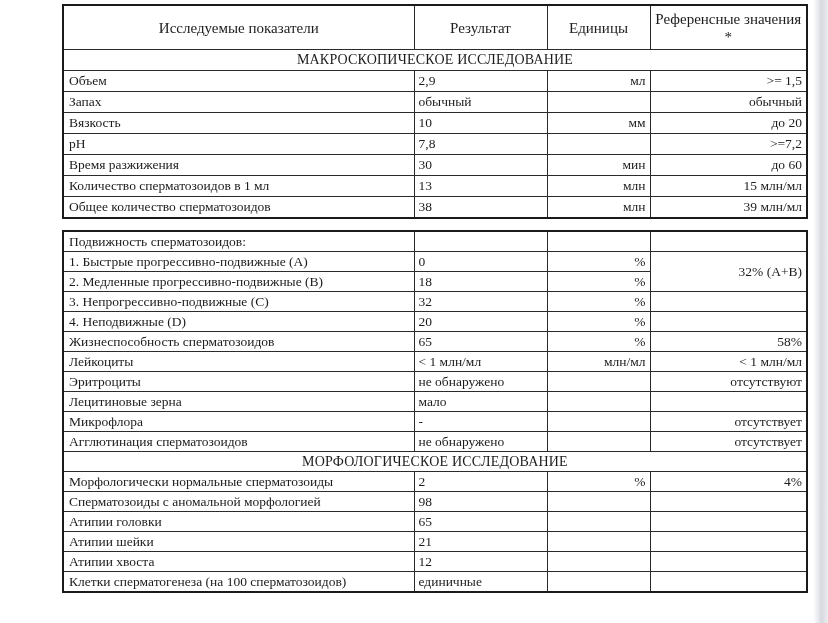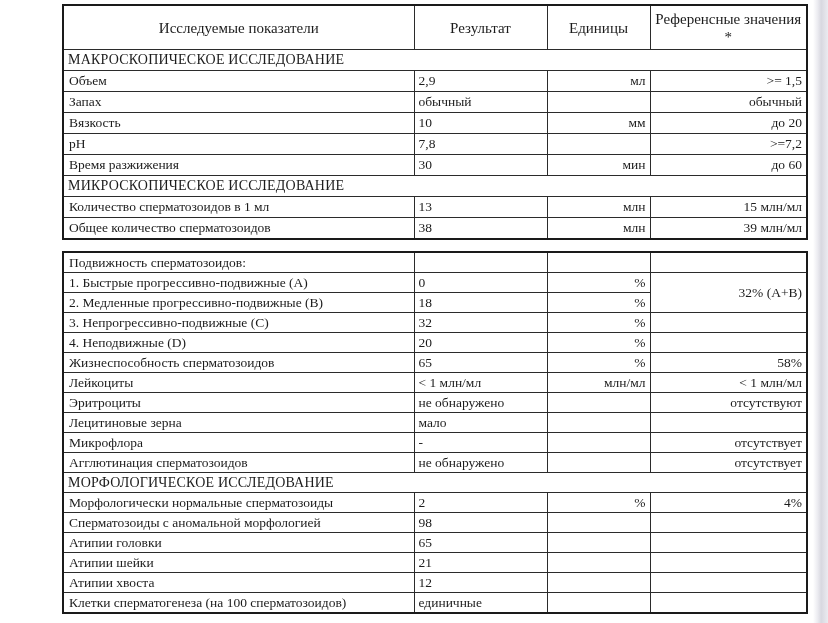--- a/index.html
+++ b/index.html
@@ -44,20 +44,21 @@
   }
   td{
     font-size:13.5px;
     line-height:16px;
     padding:1px 4px;
     vertical-align:middle;
   }
   .t1 td{height:18px;}
   .t2 td{height:17px;}
   td.section-cell{
+    text-align:center;
     font-size:14px;
     letter-spacing:.2px;
   }
   td.col-indicator{text-align:left;padding-left:5px;}
   td.col-result{text-align:left;margin-left:15px;}
   td.col-units{text-align:right;}
   td.col-ref{text-align:right;padding-left:2px;}
 </style>
 </head>
 <body>
@@ -107,23 +108,20 @@
           <td class="col-units"></td>
           <td class="col-ref">&gt;=7,2</td>
         </tr>
         <tr>
           <td class="col-indicator">Время разжижения</td>
           <td class="col-result">30</td>
           <td class="col-units">мин</td>
           <td class="col-ref">до 60</td>
         </tr>
         <tr>
-          <td colspan="4" class="section-cell">МИКРОСКОПИЧЕСКОЕ ИССЛЕДОВАНИЕ</td>
-        </tr>
-        <tr>
           <td class="col-indicator">Количество сперматозоидов в 1 мл</td>
           <td class="col-result">13</td>
           <td class="col-units">млн</td>
           <td class="col-ref">15 млн/мл</td>
         </tr>
         <tr>
           <td class="col-indicator">Общее количество сперматозоидов</td>
           <td class="col-result">38</td>
           <td class="col-units">млн</td>
           <td class="col-ref">39 млн/мл</td>

